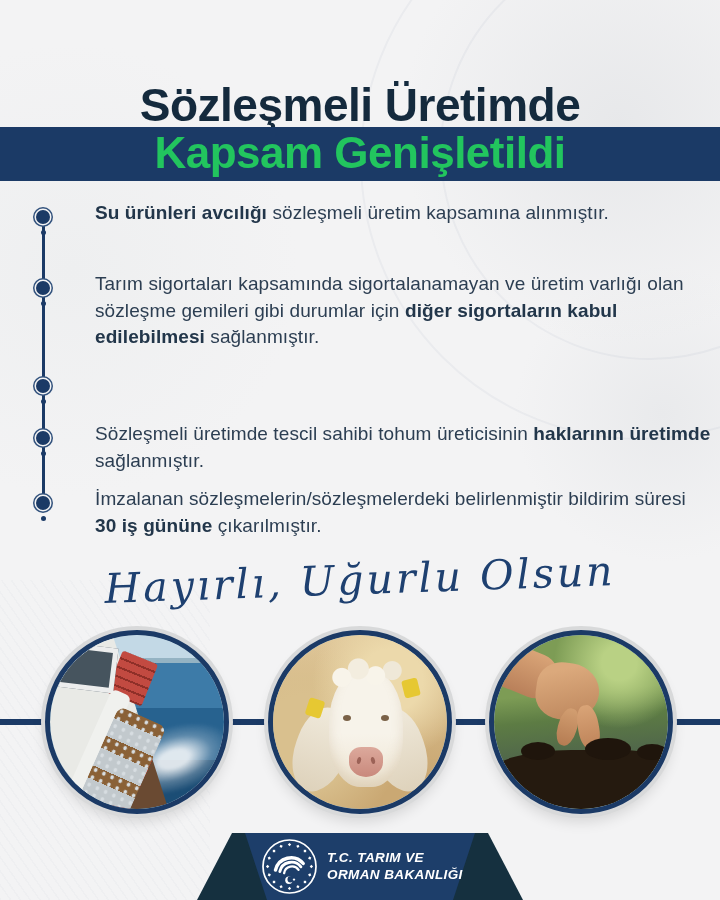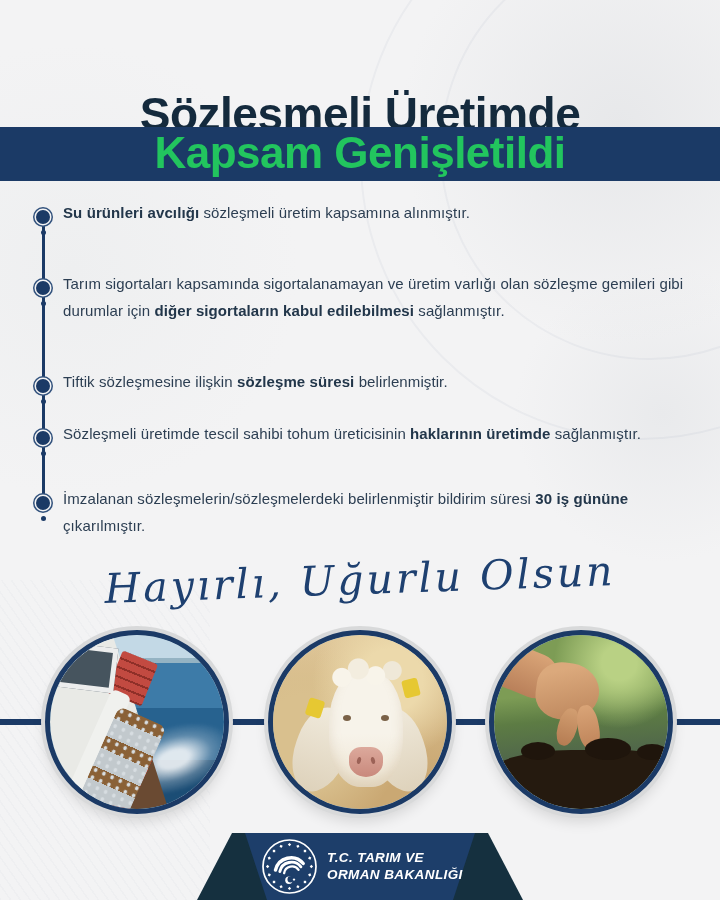--- a/index.html
+++ b/index.html
@@ -21,21 +21,21 @@
   .decor-arc.a1 { width:420px; height:420px; right:-140px; top:-60px; }
   .decor-arc.a2 { width:560px; height:560px; right:-200px; top:-120px; }
   .decor-stripes {
     position:absolute; left:0; bottom:0; width:210px; height:320px;
     background:repeating-linear-gradient(55deg, rgba(27,58,102,0.035) 0 1.5px, rgba(0,0,0,0) 1.5px 8px);
     opacity:.6;
   }
 
   
   .title-line1 {
-    position:absolute; top:87px; left:0; width:720px; text-align:center;
+    position:absolute; top:78px; left:0; width:720px; text-align:center;
     font-size:46px; font-weight:800; letter-spacing:-0.5px; color:#142a3d;
   }
   .title-banner {
     position:absolute; top:127px; left:0; width:720px; height:54px;
     background:#1b3a66;
   }
   .title-line2 {
     width:100%; height:54px; line-height:52px; text-align:center;
     font-size:44px; font-weight:800; letter-spacing:-0.5px; color:#22c55e;
   }
@@ -49,21 +49,21 @@
     position:absolute; left:36px; width:14px; height:14px; border-radius:50%;
     background:#1b3a66;
     box-shadow:0 0 0 1.5px #f3f3f4, 0 0 0 3px #31517c;
   }
   .dot-small {
     position:absolute; left:40.5px; width:5px; height:5px; border-radius:50%;
     background:#1b3a66;
   }
   .bullet-item { position:absolute; left:63px; }
   .bullet-text {
-    font-size:15px; line-height:26.5px; color:#2c3e52; letter-spacing:0.1px;
+    font-size:19px; line-height:26.5px; color:#2c3e52; letter-spacing:0.1px;margin-left:32px;
   }
   .bullet-text .b { font-weight:bold; color:#22364a; }
 
   
   .script-message {
     position:absolute; top:556px; left:0; width:720px; text-align:center;
     font-family:"DejaVu Serif", serif; font-style:italic; font-weight:400;
     font-size:41px; letter-spacing:3px; color:#1e4070;
     transform:rotate(-2deg);
   }
@@ -238,23 +238,20 @@
   <div class="dot-big" style="top:431px"></div>
   <div class="dot-small" style="top:451px"></div>
   <div class="dot-big" style="top:496px"></div>
   <div class="dot-small" style="top:516px"></div>
 
   <div class="bullet-item" style="top:200px; width:560px">
     <p class="bullet-text"><span class="b">Su ürünleri avcılığı</span><span> sözleşmeli üretim kapsamına alınmıştır.</span></p>
   </div>
   <div class="bullet-item" style="top:271px; width:632px">
     <p class="bullet-text"><span>Tarım sigortaları kapsamında sigortalanamayan ve üretim varlığı olan sözleşme gemileri gibi durumlar için </span><span class="b">diğer sigortaların kabul edilebilmesi</span><span> sağlanmıştır.</span></p>
-  </div>
-  <div class="bullet-item" style="top:369px; width:640px">
-    <p class="bullet-text"><span>Tiftik sözleşmesine ilişkin </span><span class="b">sözleşme süresi</span><span> belirlenmiştir.</span></p>
   </div>
   <div class="bullet-item" style="top:421px; width:655px">
     <p class="bullet-text"><span>Sözleşmeli üretimde tescil sahibi tohum üreticisinin </span><span class="b">haklarının üretimde</span><span> sağlanmıştır.</span></p>
   </div>
   <div class="bullet-item" style="top:486px; width:640px">
     <p class="bullet-text"><span>İmzalanan sözleşmelerin/sözleşmelerdeki belirlenmiştir bildirim süresi </span><span class="b">30 iş gününe</span><span> çıkarılmıştır.</span></p>
   </div>
 
   <div class="script-message">Hayırlı, Uğurlu Olsun</div>
 

